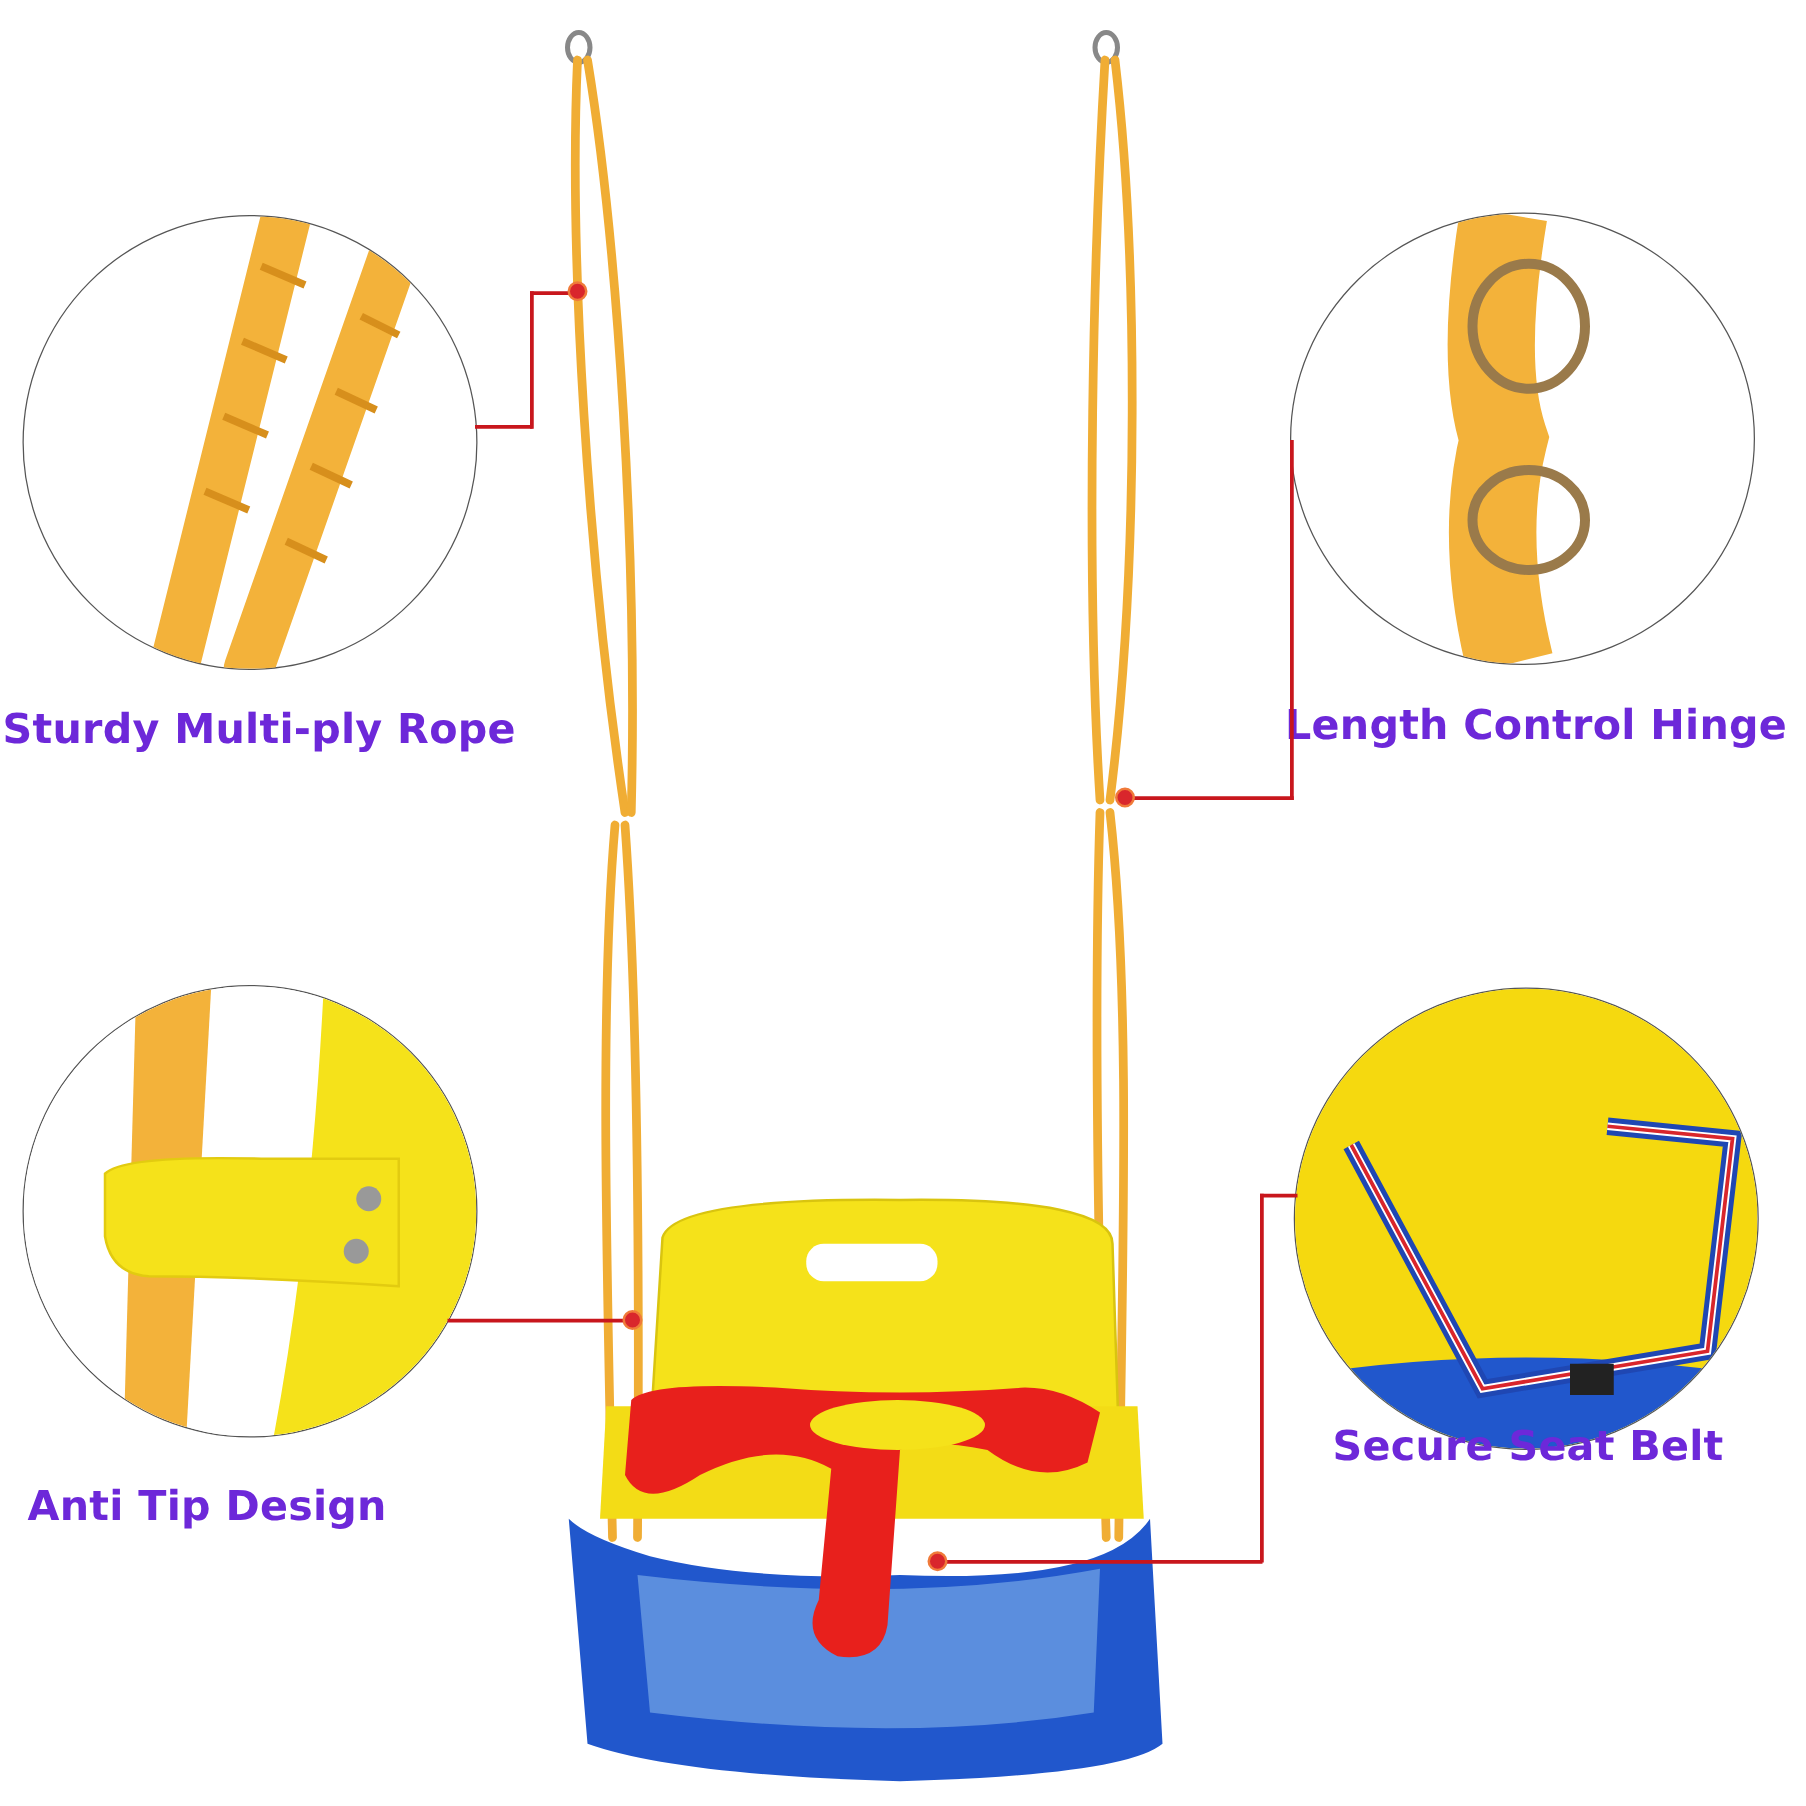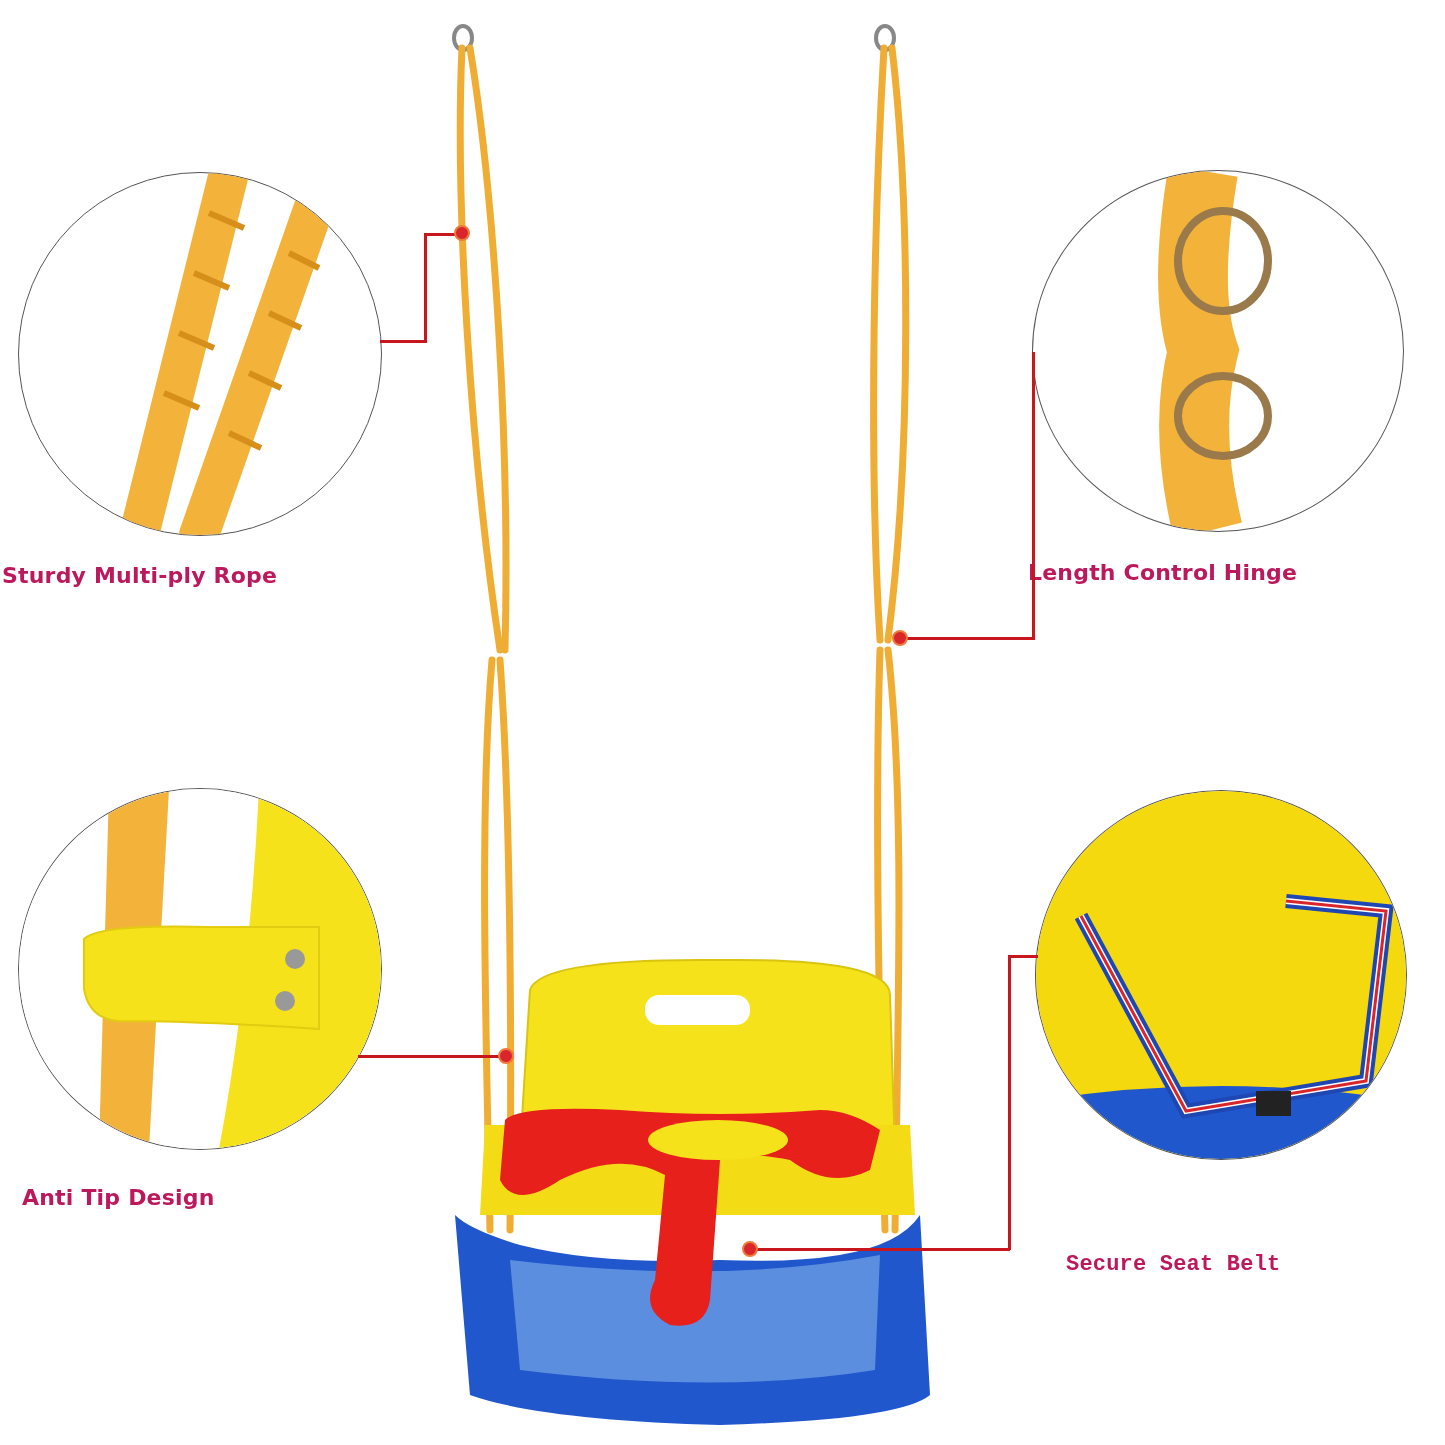--- a/index.html
+++ b/index.html
@@ -1,19 +1,19 @@
 <!DOCTYPE html>
 <html><head>
 <meta charset="utf-8">
 <style>
   html, body { margin:0; padding:0; background:#ffffff; }
   body { width:1445px; height:1445px; position:relative; overflow:hidden; font-family:"DejaVu Sans", sans-serif; }
   .abs { position:absolute; }
   .circle { position:absolute; border-radius:50%; overflow:hidden; border:1.5px solid #555; background:#fff; }
-  .label { position:absolute; font-weight:bold; font-size:22px; color:#be185d; white-space:nowrap; letter-spacing:0.2px; }
+  .label { position:absolute; font-weight:bold; font-size:33px; color:#6d28d9; white-space:nowrap; letter-spacing:0.2px; }
   .line { position:absolute; background:#c8161d; }
   .dot { position:absolute; width:16px; height:16px; border-radius:50%; background:#d9262c; border:2px solid #f07a3a; box-sizing:border-box; }
   svg { display:block; }
 </style>
 </head>
 <body>
 
 <div class="abs" style="left:452px;top:24px;width:22px;height:28px;border:4px solid #888;border-radius:50%;box-sizing:border-box;"></div>
 <div class="abs" style="left:874px;top:24px;width:22px;height:28px;border:4px solid #888;border-radius:50%;box-sizing:border-box;"></div>
 
@@ -91,21 +91,21 @@
     </g>
     <g stroke="#ffffff" stroke-width="6" fill="none">
       <path d="M45 125 L150 320 L330 290 L350 120 L250 110"></path>
     </g>
     <g stroke="#d9262c" stroke-width="3" fill="none">
       <path d="M45 125 L150 320 L330 290 L350 120 L250 110"></path>
     </g>
     <rect x="220" y="300" width="35" height="25" fill="#222"></rect>
   </svg>
 </div>
-<div class="label" style="left:1066px;top:1252px;font-family:Liberation Mono, monospace;">Secure Seat Belt</div>
+<div class="label" style="left:1066px;top:1137px;">Secure Seat Belt</div>
 
 <div class="line" style="left:380px;top:340px;width:46px;height:3px;"></div>
 <div class="line" style="left:424px;top:233px;width:3px;height:110px;"></div>
 <div class="line" style="left:424px;top:233px;width:38px;height:3px;"></div>
 <div class="dot" style="left:454px;top:225px;"></div>
 
 <div class="line" style="left:1032px;top:352px;width:3px;height:288px;"></div>
 <div class="line" style="left:900px;top:637px;width:135px;height:3px;"></div>
 <div class="dot" style="left:892px;top:630px;"></div>
 

